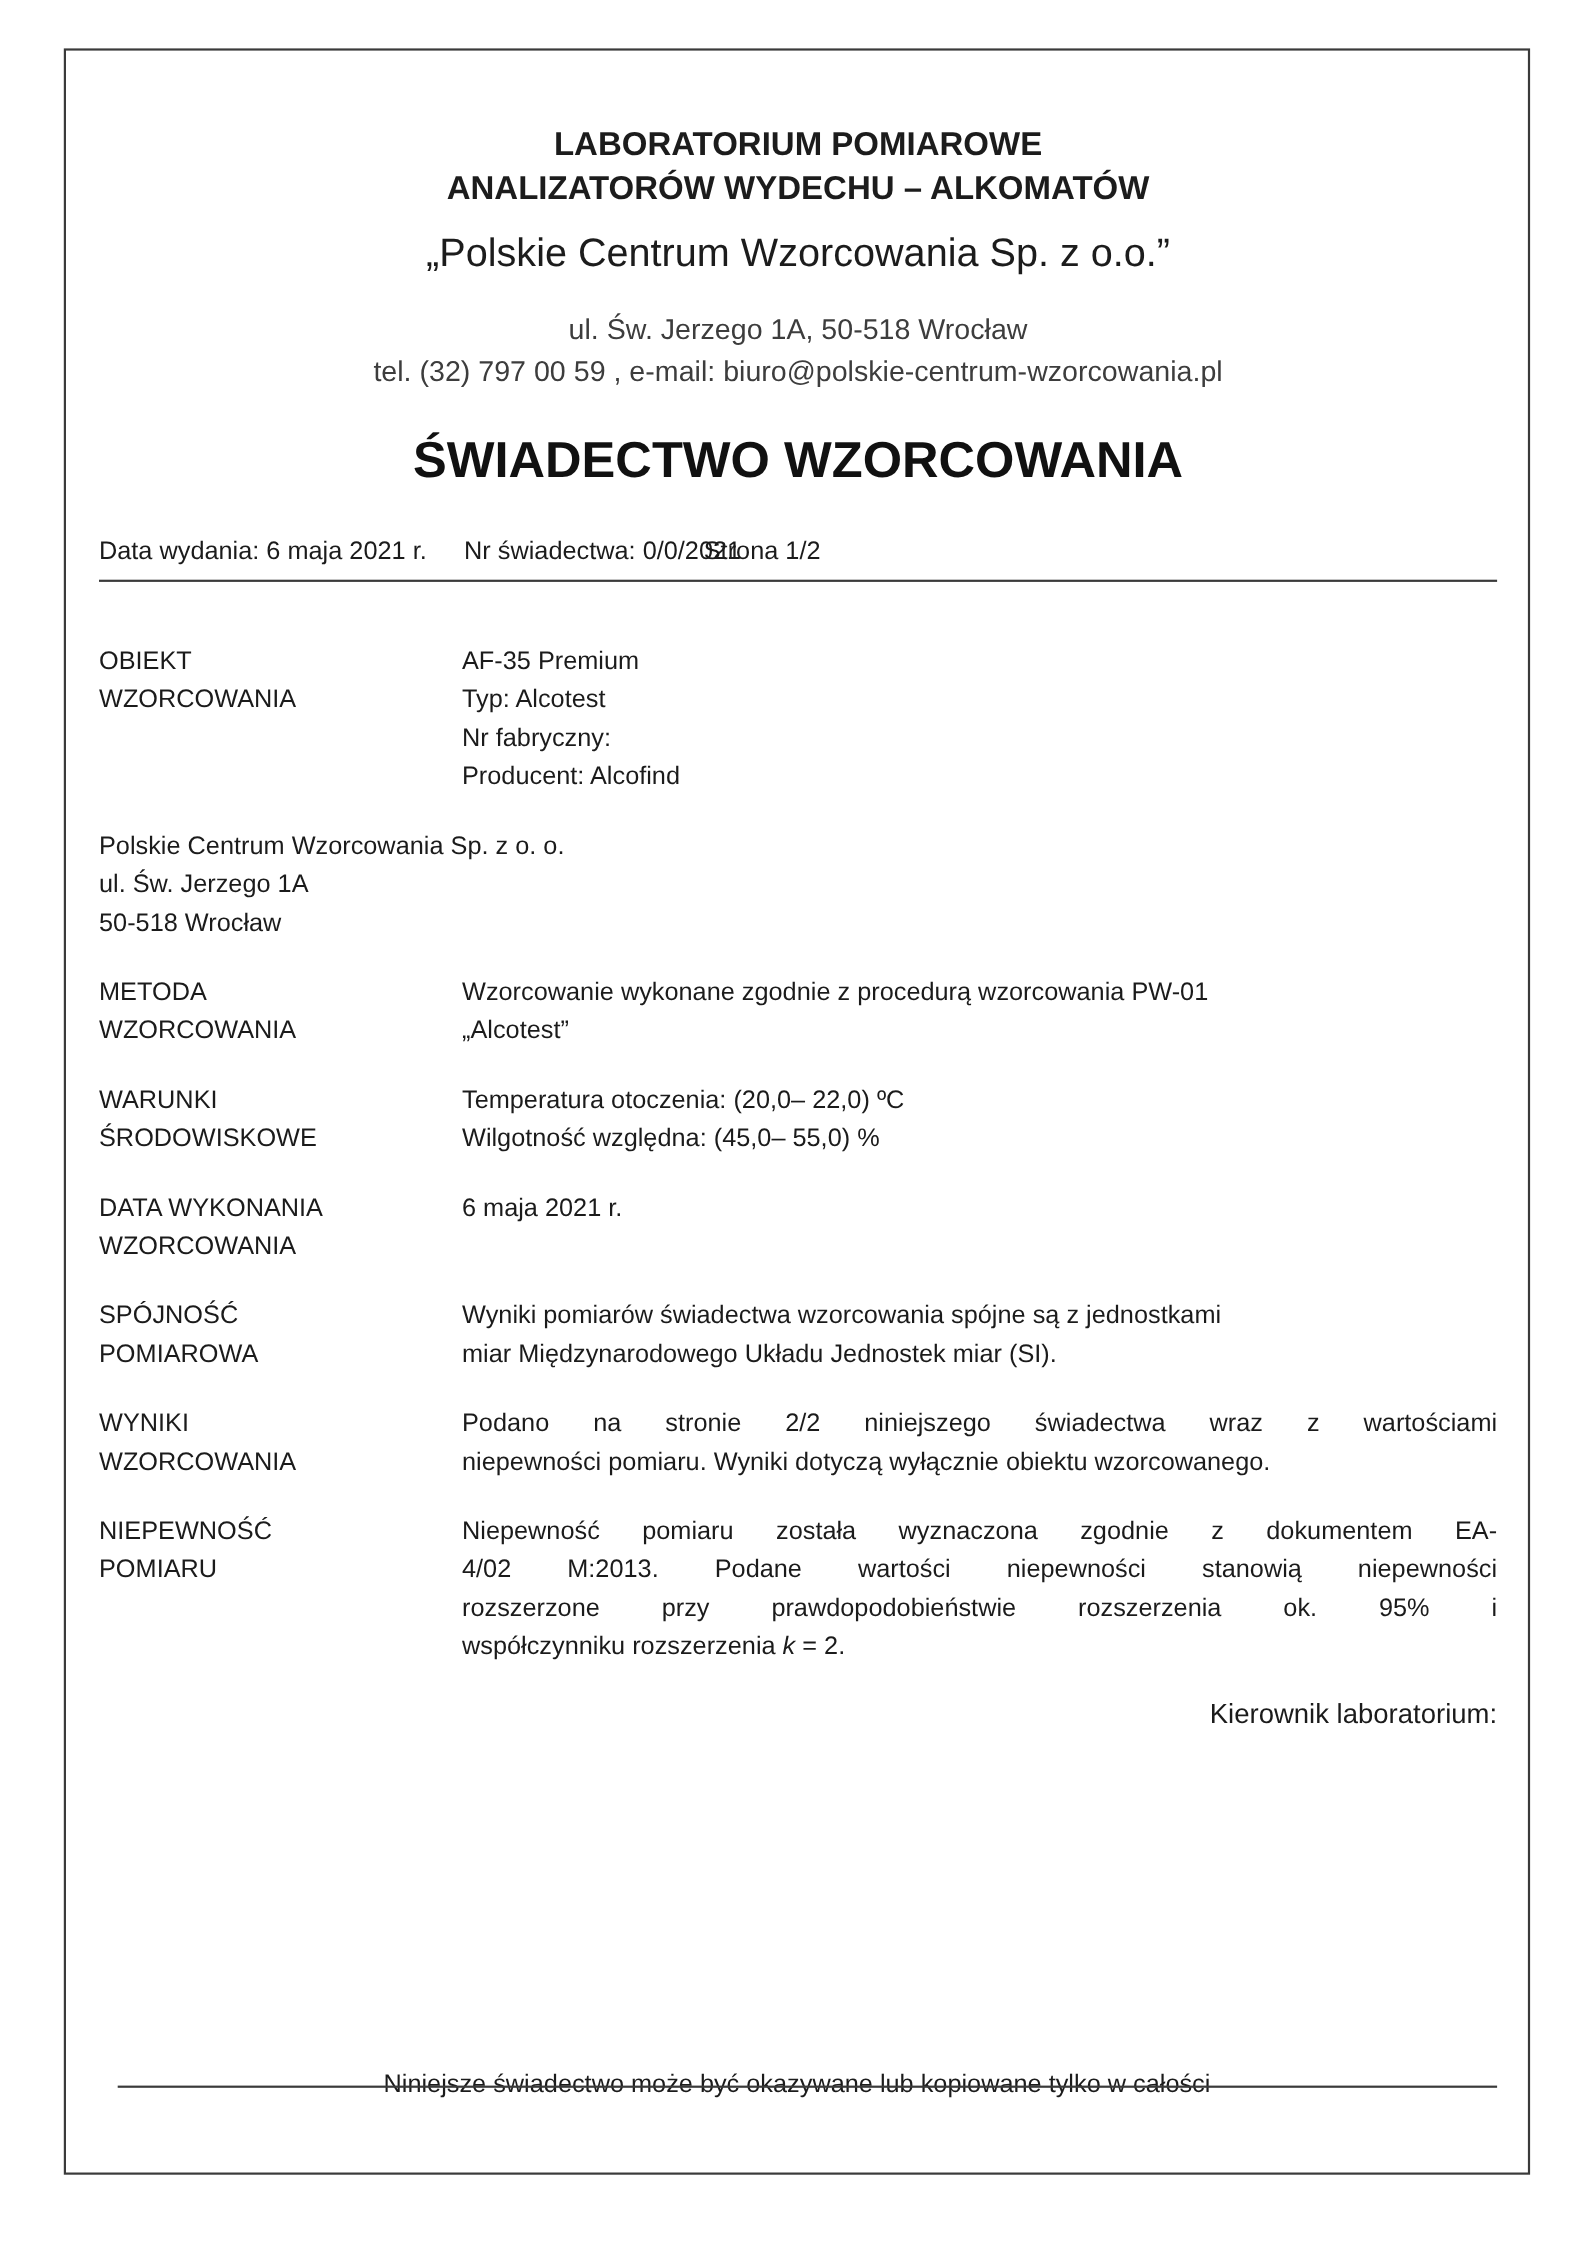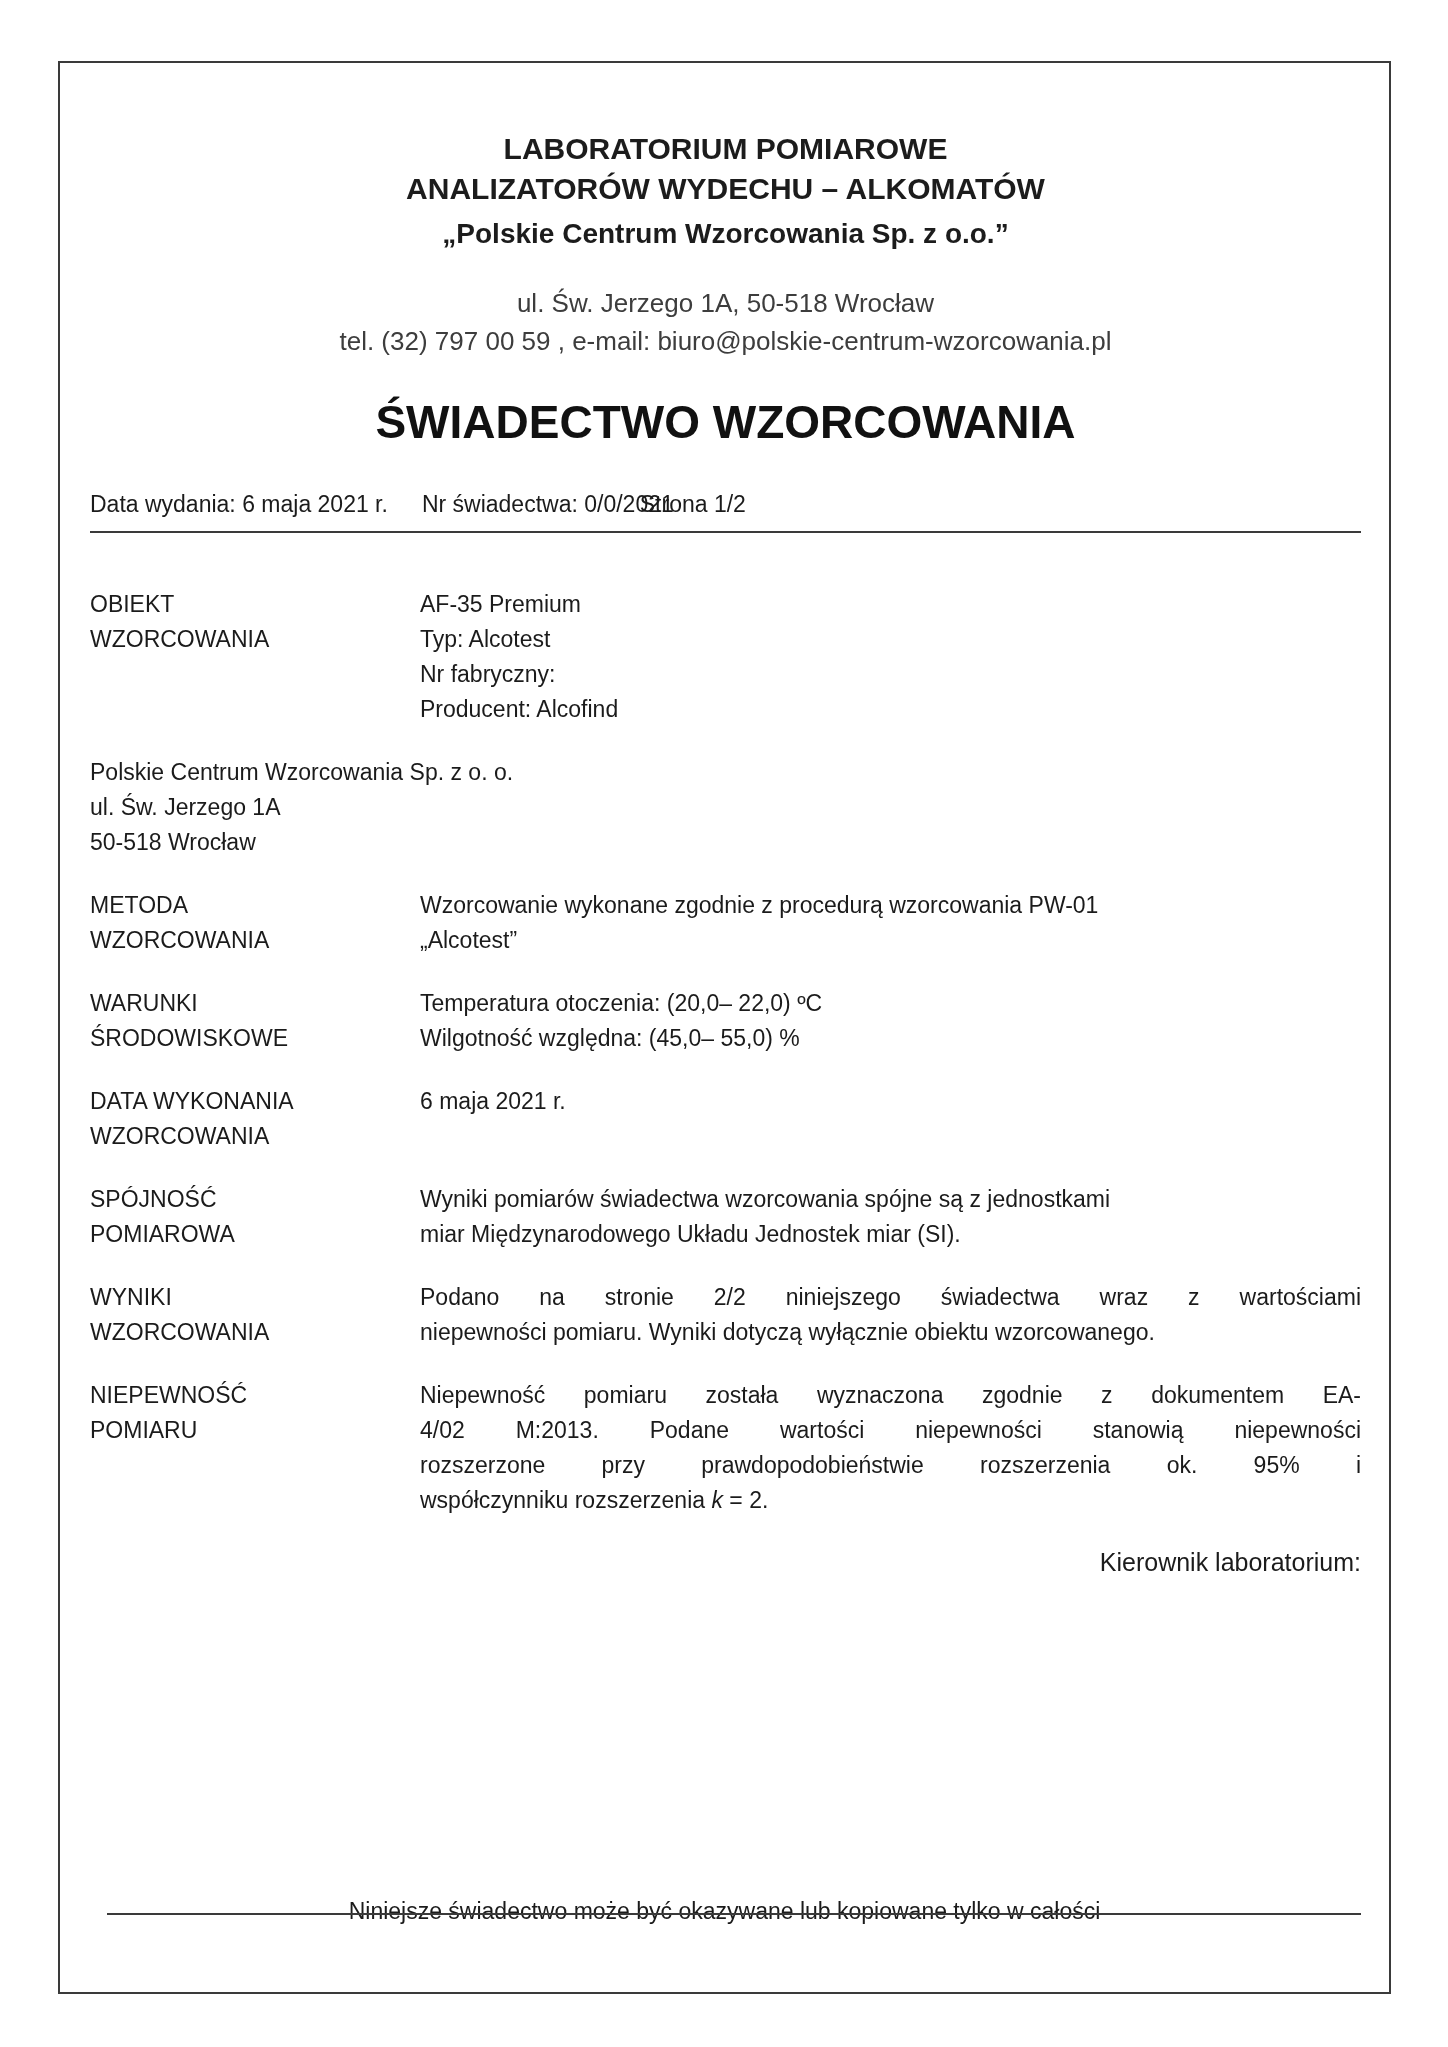--- a/index.html
+++ b/index.html
@@ -6,31 +6,31 @@
     margin: 0; padding: 0;
     background: #ffffff;
     width: 1448px; height: 2047px;
     overflow: hidden;
     font-family: "Liberation Sans", sans-serif;
     color: #1b1b1b;
     -webkit-font-smoothing: antialiased;
   }
   .page { position: relative; width: 1448px; height: 2047px; background: #fff; }
   .frame {
-    position: absolute; left: 58px; top: 61px;
+    position: absolute; left: 58px; top: 44px;
     width: 1333px; height: 1933px;
     border: 2px solid #3a3a3a;
     box-sizing: border-box;
     background: #fff;
   }
   .content { padding: 66px 28px 0 30px; }
 
   .center { text-align: center; }
   .lab-line { margin: 0; font-weight: bold; font-size: 30px; line-height: 40px; color: #1c1c1c; }
-  .lab-line3 { margin: 3px; font-weight: bold; font-size: 28px; line-height: 44px; color: #1c1c1c; }
+  .lab-line3 { margin: 16px; font-weight: normal; font-size: 36px; line-height: 44px; color: #1c1c1c; }
   .addr-block { margin-top: 30px; }
   .addr-line { margin: 4px; font-size: 26px; line-height: 34px; color: #3d3d3d; }
 
   .doc-title {
     margin: 38px 0 8px 0;
     font-size: 46px; font-weight: bold; line-height: 52px;
     color: #111; text-align: center;
   }
 
   .meta-row {

